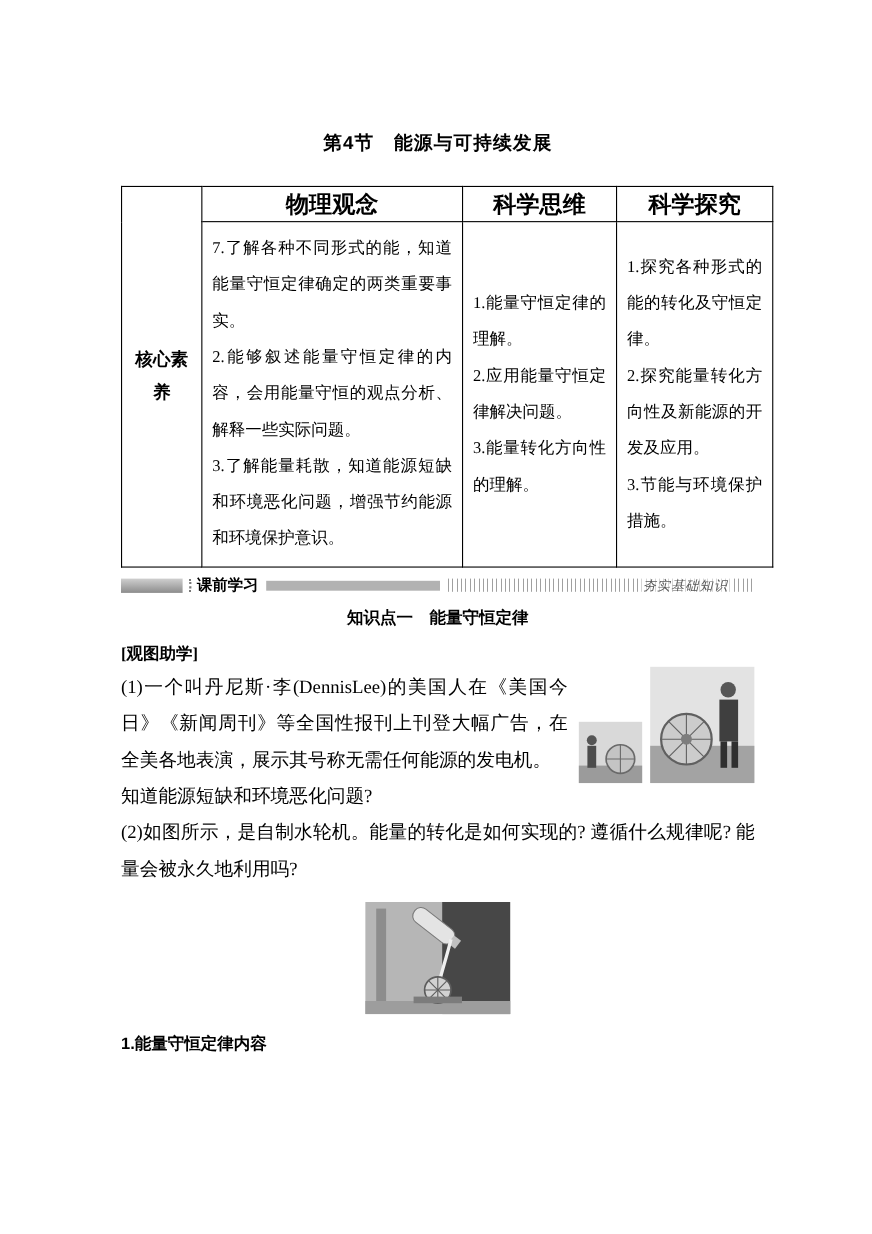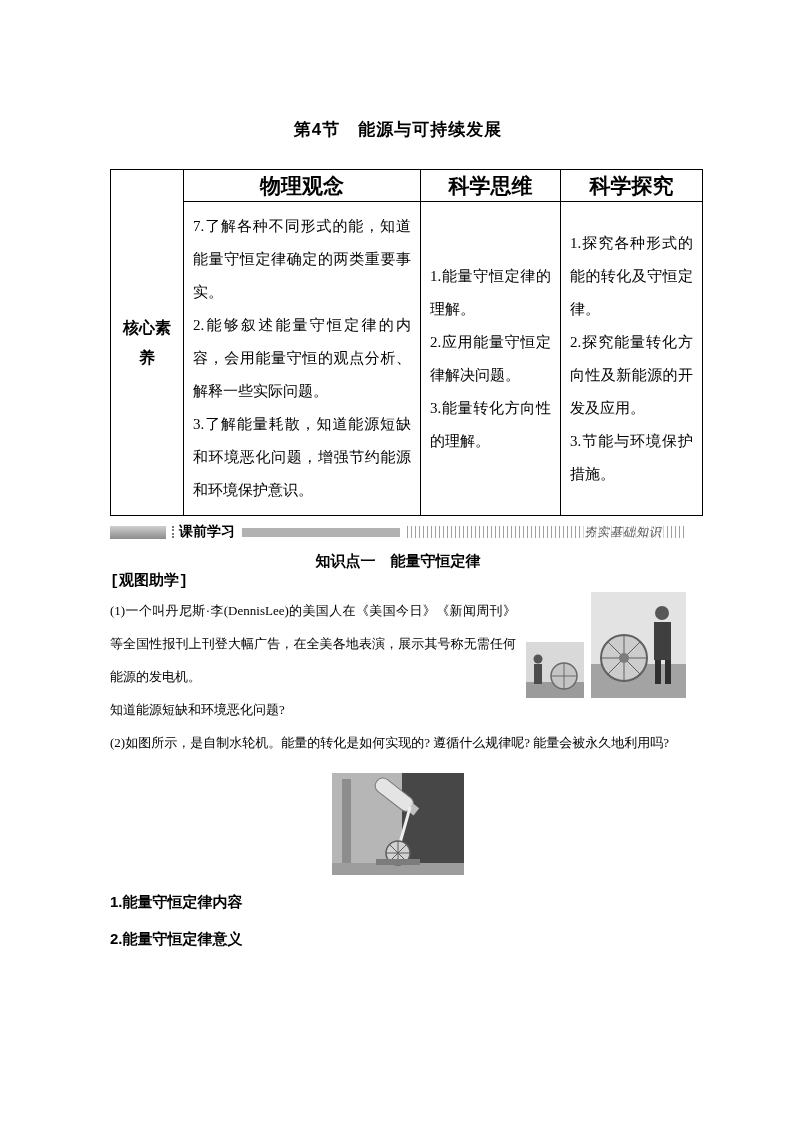--- a/index.html
+++ b/index.html
@@ -45,23 +45,23 @@
     flex:1; height:12px; position:relative;
     background:repeating-linear-gradient(90deg,#a0a0a0 0 1px,transparent 1px 4px);
   }
   .banner-right {
     position:absolute; right:22px; top:-2px; font-size:12px; color:#5a5a5a;
     letter-spacing:1px; font-family:"Liberation Sans","DejaVu Sans",sans-serif;
     background:rgba(255,255,255,.55); padding:0 2px; white-space:nowrap;font-style:italic;
   }
 
   .knowledge { margin-top:12px; text-align:center; font-size:15px; font-weight:bold; }
-  .guide-tag { font-size:15px; font-weight:bold;font-family:Liberation Mono, monospace; }
+  .guide-tag { margin-top:14px; font-size:15px; font-weight:bold; }
 
-  .para { font-size:13px; line-height:33px; text-align:justify; }
+  .para { font-size:17px; line-height:33px; text-align:justify; }
   .para-first { margin-top:4px; }
 
   .photos {
     float:right; width:160px; height:106px; margin:2px 0 2px 10px;
     display:flex; align-items:flex-end; justify-content:flex-end; gap:7px;
   }
   .photo { display:block; }
   .clear { clear:both; }
 
   .waterwheel-wrap { margin:14px auto 0; width:132px; }
@@ -169,15 +169,14 @@
       <line x1="54" y1="80" x2="78" y2="80" stroke="#5d5d5d"></line>
       <line x1="58" y1="72" x2="74" y2="88" stroke="#5d5d5d"></line>
       <line x1="74" y1="72" x2="58" y2="88" stroke="#5d5d5d"></line>
       <rect x="44" y="86" width="44" height="6" fill="#7c7c7c"></rect>
     </svg>
   </div>
 
   <div class="h-num">1.能量守恒定律内容</div>
 
 
-  <div class="h-num">2.能量守恒定律意义</div>
 
 </div>
 
 </body></html>

